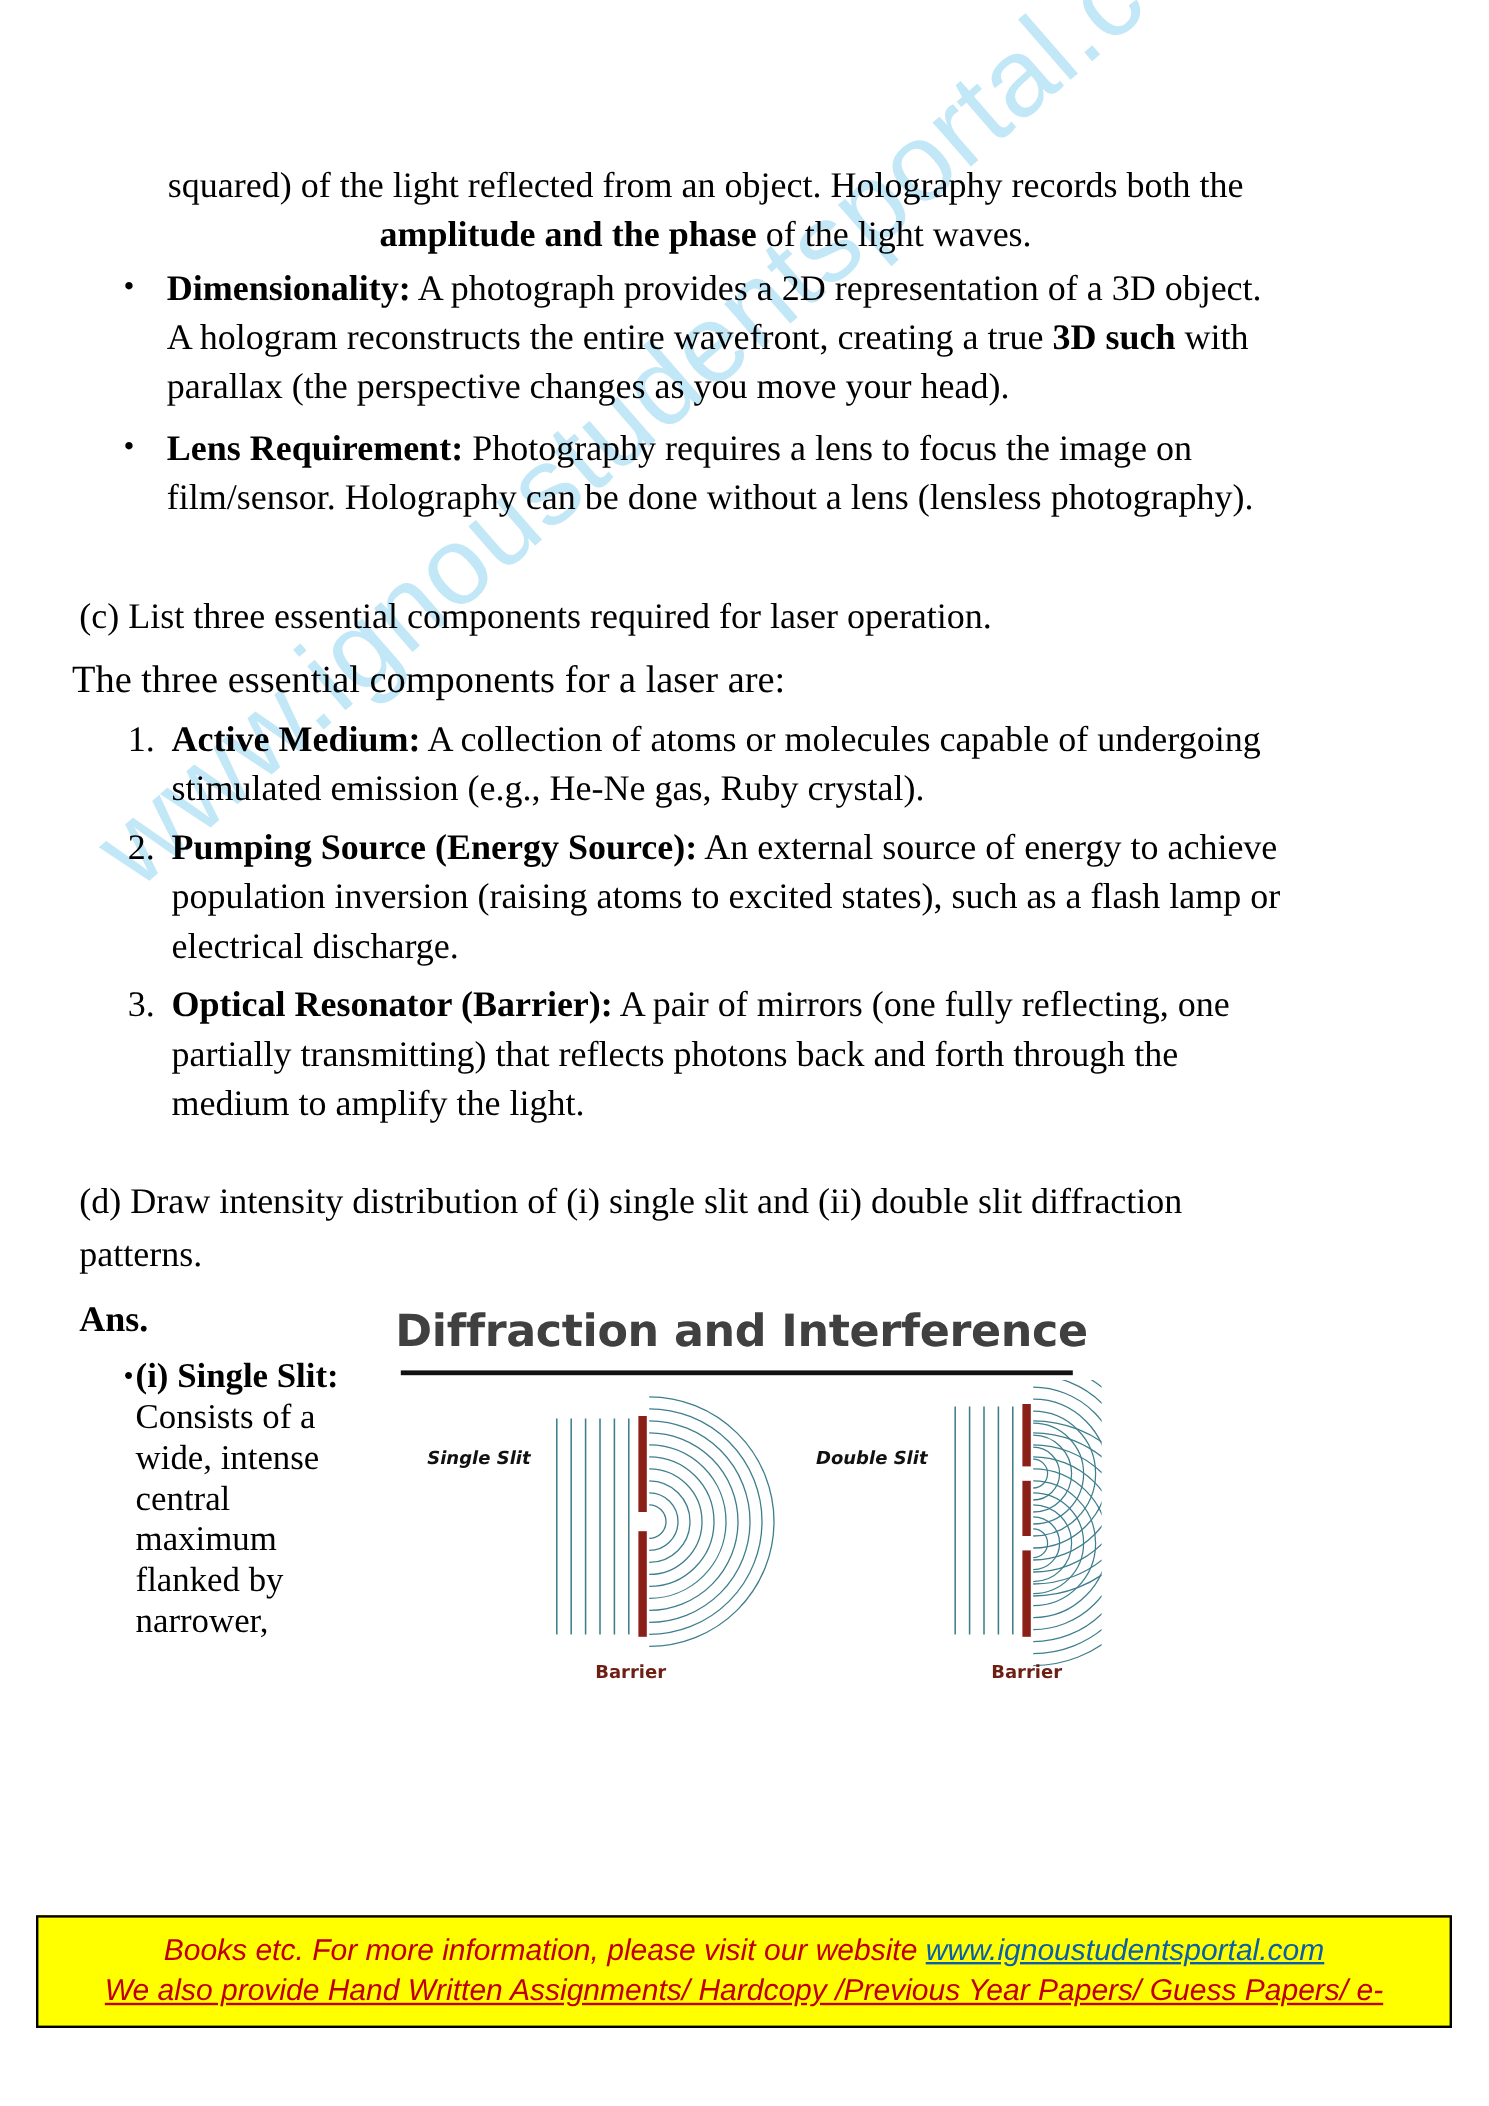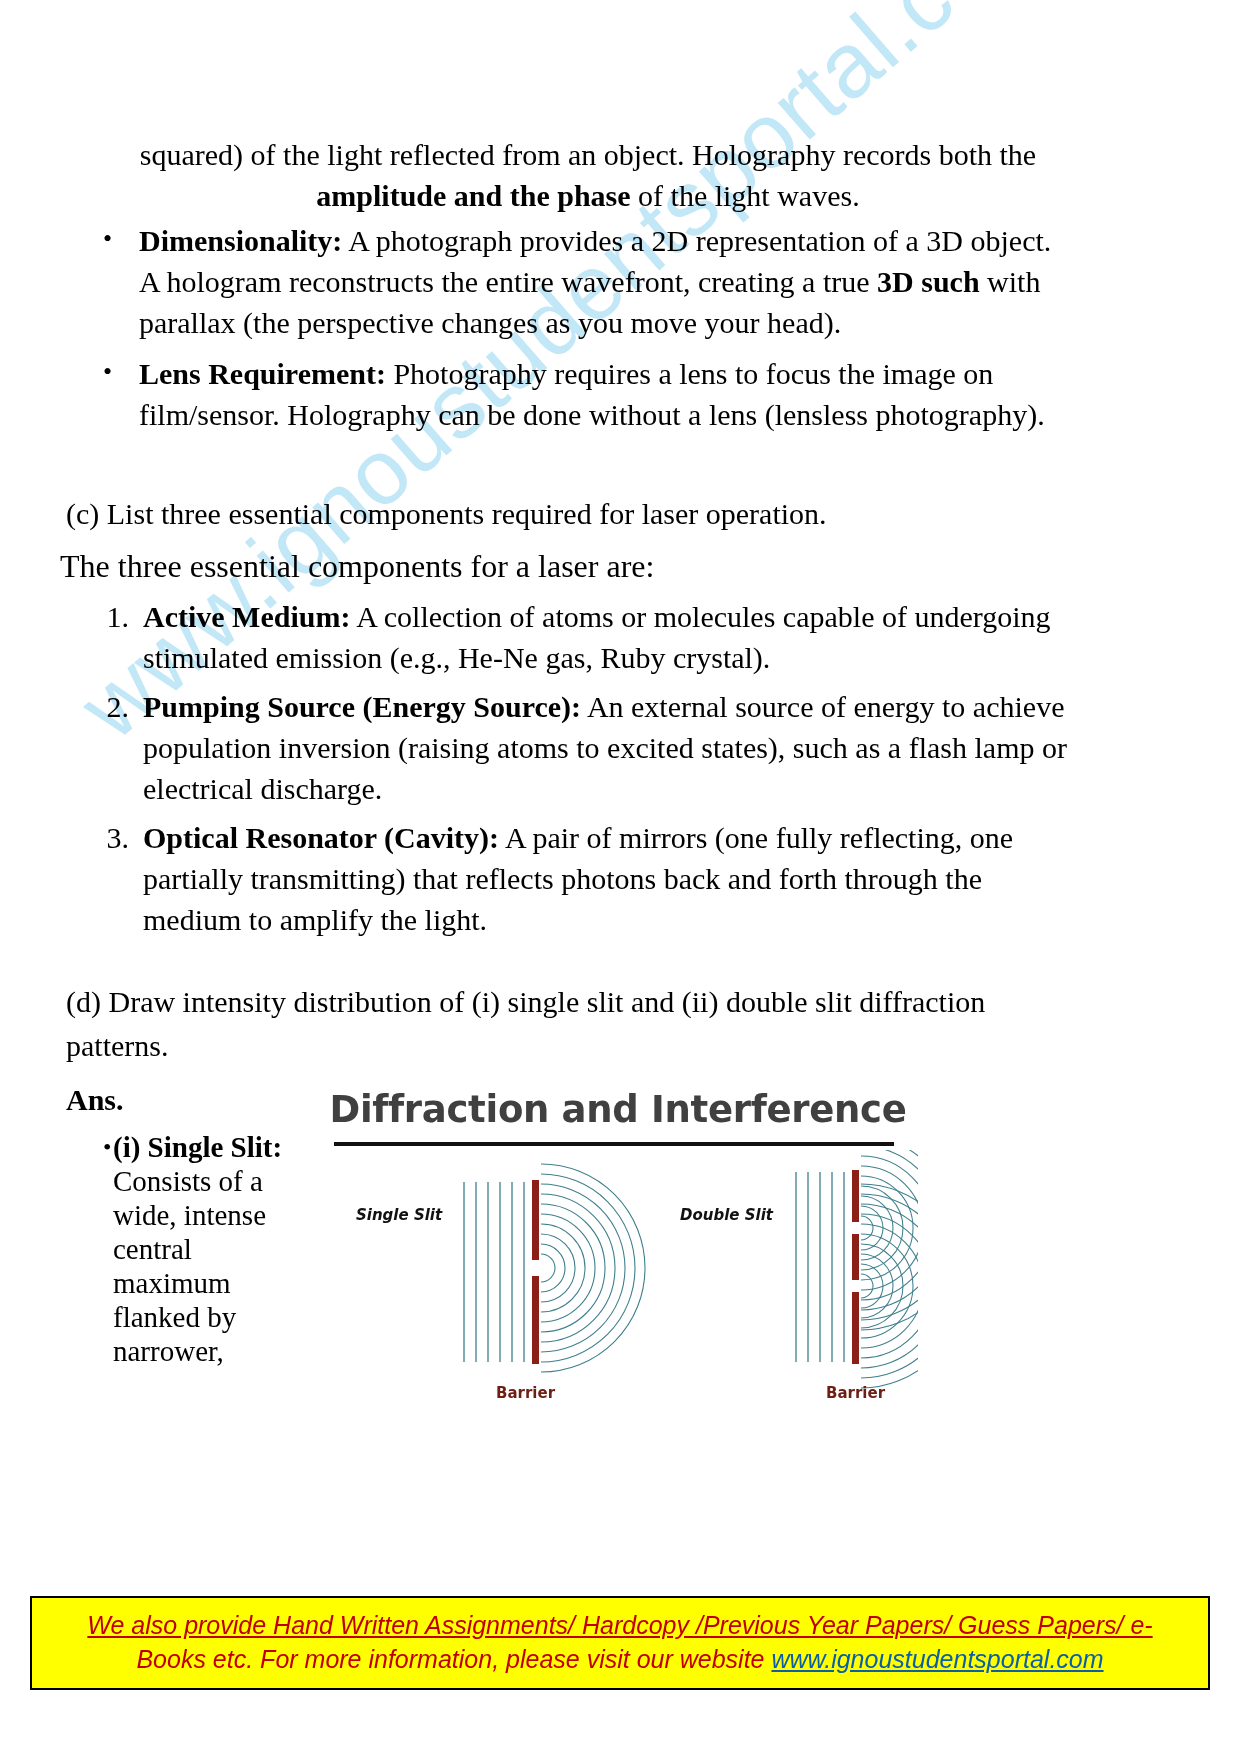--- a/index.html
+++ b/index.html
@@ -252,21 +252,21 @@
       <div class="num-item">
         <span class="marker">1.</span>
         <span><b>Active Medium:</b> A collection of atoms or molecules capable of undergoing stimulated emission (e.g., He-Ne gas, Ruby crystal).</span>
       </div>
       <div class="num-item">
         <span class="marker">2.</span>
         <span><b>Pumping Source (Energy Source):</b> An external source of energy to achieve population inversion (raising atoms to excited states), such as a flash lamp or electrical discharge.</span>
       </div>
       <div class="num-item">
         <span class="marker">3.</span>
-        <span><b>Optical Resonator (Cavity):</b> A pair of mirrors (one fully reflecting, one partially transmitting) that reflects photons back and forth through the medium to amplify the light.</span>
+        <span><b>Optical Resonator (Barrier):</b> A pair of mirrors (one fully reflecting, one partially transmitting) that reflects photons back and forth through the medium to amplify the light.</span>
       </div>
     </div>
 
     <div class="q-heading q-d">(d) Draw intensity distribution of (i) single slit and (ii) double slit diffraction patterns.</div>
     <div class="q-heading ans-label">Ans.</div>
 
     <div class="narrow-bullet">
       <span class="marker">•</span>
       <span class="nb-text"><b>(i) Single Slit:</b> Consists of a wide, intense central maximum flanked by narrower,</span>
     </div>
@@ -353,17 +353,17 @@
           <path d="M 543 44 A 92 92 0 0 1 543 228"></path>
           <path d="M 543 34 A 102 102 0 0 1 543 238"></path>
         </g>
 
         <text class="fig-barrier-label" x="508" y="248">Barrier</text>
       </g>
     </svg>
   </div>
 
   <div class="footer">
+    <div class="footer-line"><span class="underlined">Books etc. For more information, please visit our website </span><span class="footer-link">www.ignoustudentsportal.com</span></div>
     <div class="footer-line underlined">We also provide Hand Written Assignments/ Hardcopy /Previous Year Papers/ Guess Papers/ e-</div>
-    <div class="footer-line"><span class="underlined">Books etc. For more information, please visit our website </span><span class="footer-link">www.ignoustudentsportal.com</span></div>
   </div>
 
 </div>
 
 </body></html>

